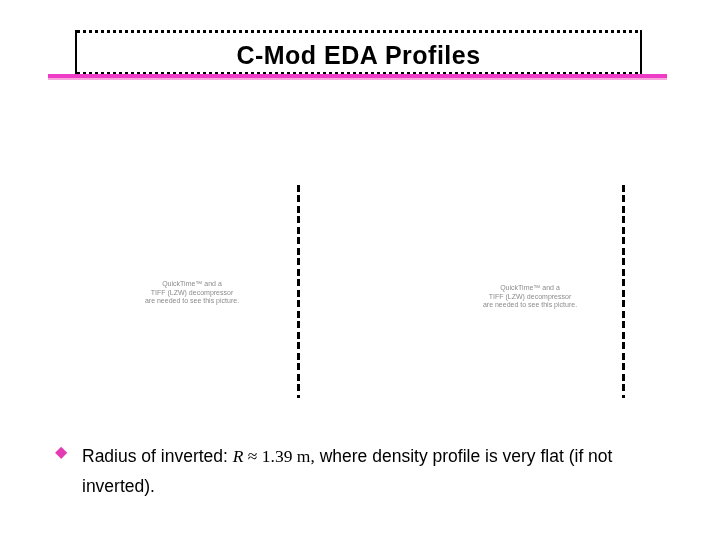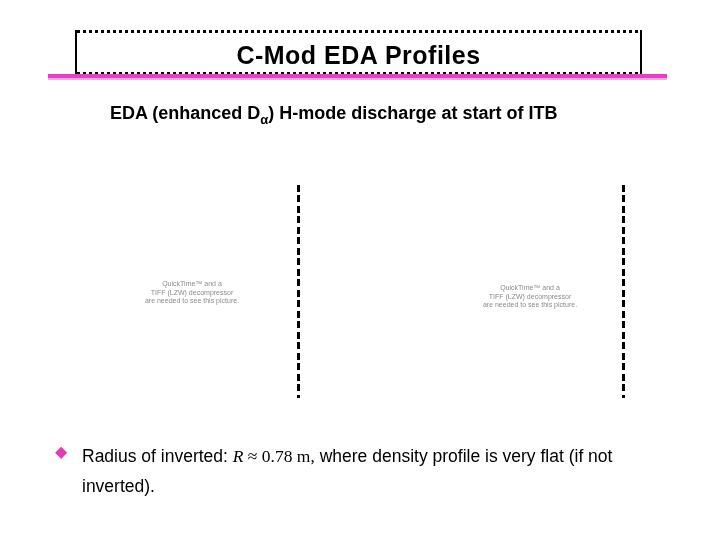--- a/index.html
+++ b/index.html
@@ -73,34 +73,33 @@
 <div class="slide">
 
   <div class="title-box">
     <div class="dot-border top"></div>
     <h1 class="title-text">C-Mod EDA Profiles</h1>
     <div class="dot-border bottom"></div>
   </div>
 
   <div class="accent-bar" style="background: rgb(238, 60, 198); border-bottom-color: rgb(247, 168, 223);"></div>
 
-  <div class="subtitle"><span>EDA (enhanced D</span><sub>α</sub><span>) H-mode discharge at start of ITB</span></div>
 
   <div class="qt left" style="color: rgb(140, 140, 140);">
     <span>QuickTime™ and a</span>
     <span>TIFF (LZW) decompressor</span>
     <span>are needed to see this picture.</span>
   </div>
 
   <div class="qt right" style="color: rgb(140, 140, 140);">
     <span>QuickTime™ and a</span>
     <span>TIFF (LZW) decompressor</span>
     <span>are needed to see this picture.</span>
   </div>
 
   <div class="dash-line left"></div>
   <div class="dash-line right"></div>
 
   <span class="bullet-marker" style="color: rgb(226, 59, 180);">◆</span>
 
-  <p class="bullet-text"><span>Radius of inverted: </span><span class="math"><span class="var">R</span><span> ≈ 0.78 m,</span></span><span> where density profile is very flat (if not inverted).</span></p>
+  <p class="bullet-text"><span>Radius of inverted: </span><span class="math"><span class="var">R</span><span> ≈ 1.39 m,</span></span><span> where density profile is very flat (if not inverted).</span></p>
 
 </div>
 
 </body></html>

